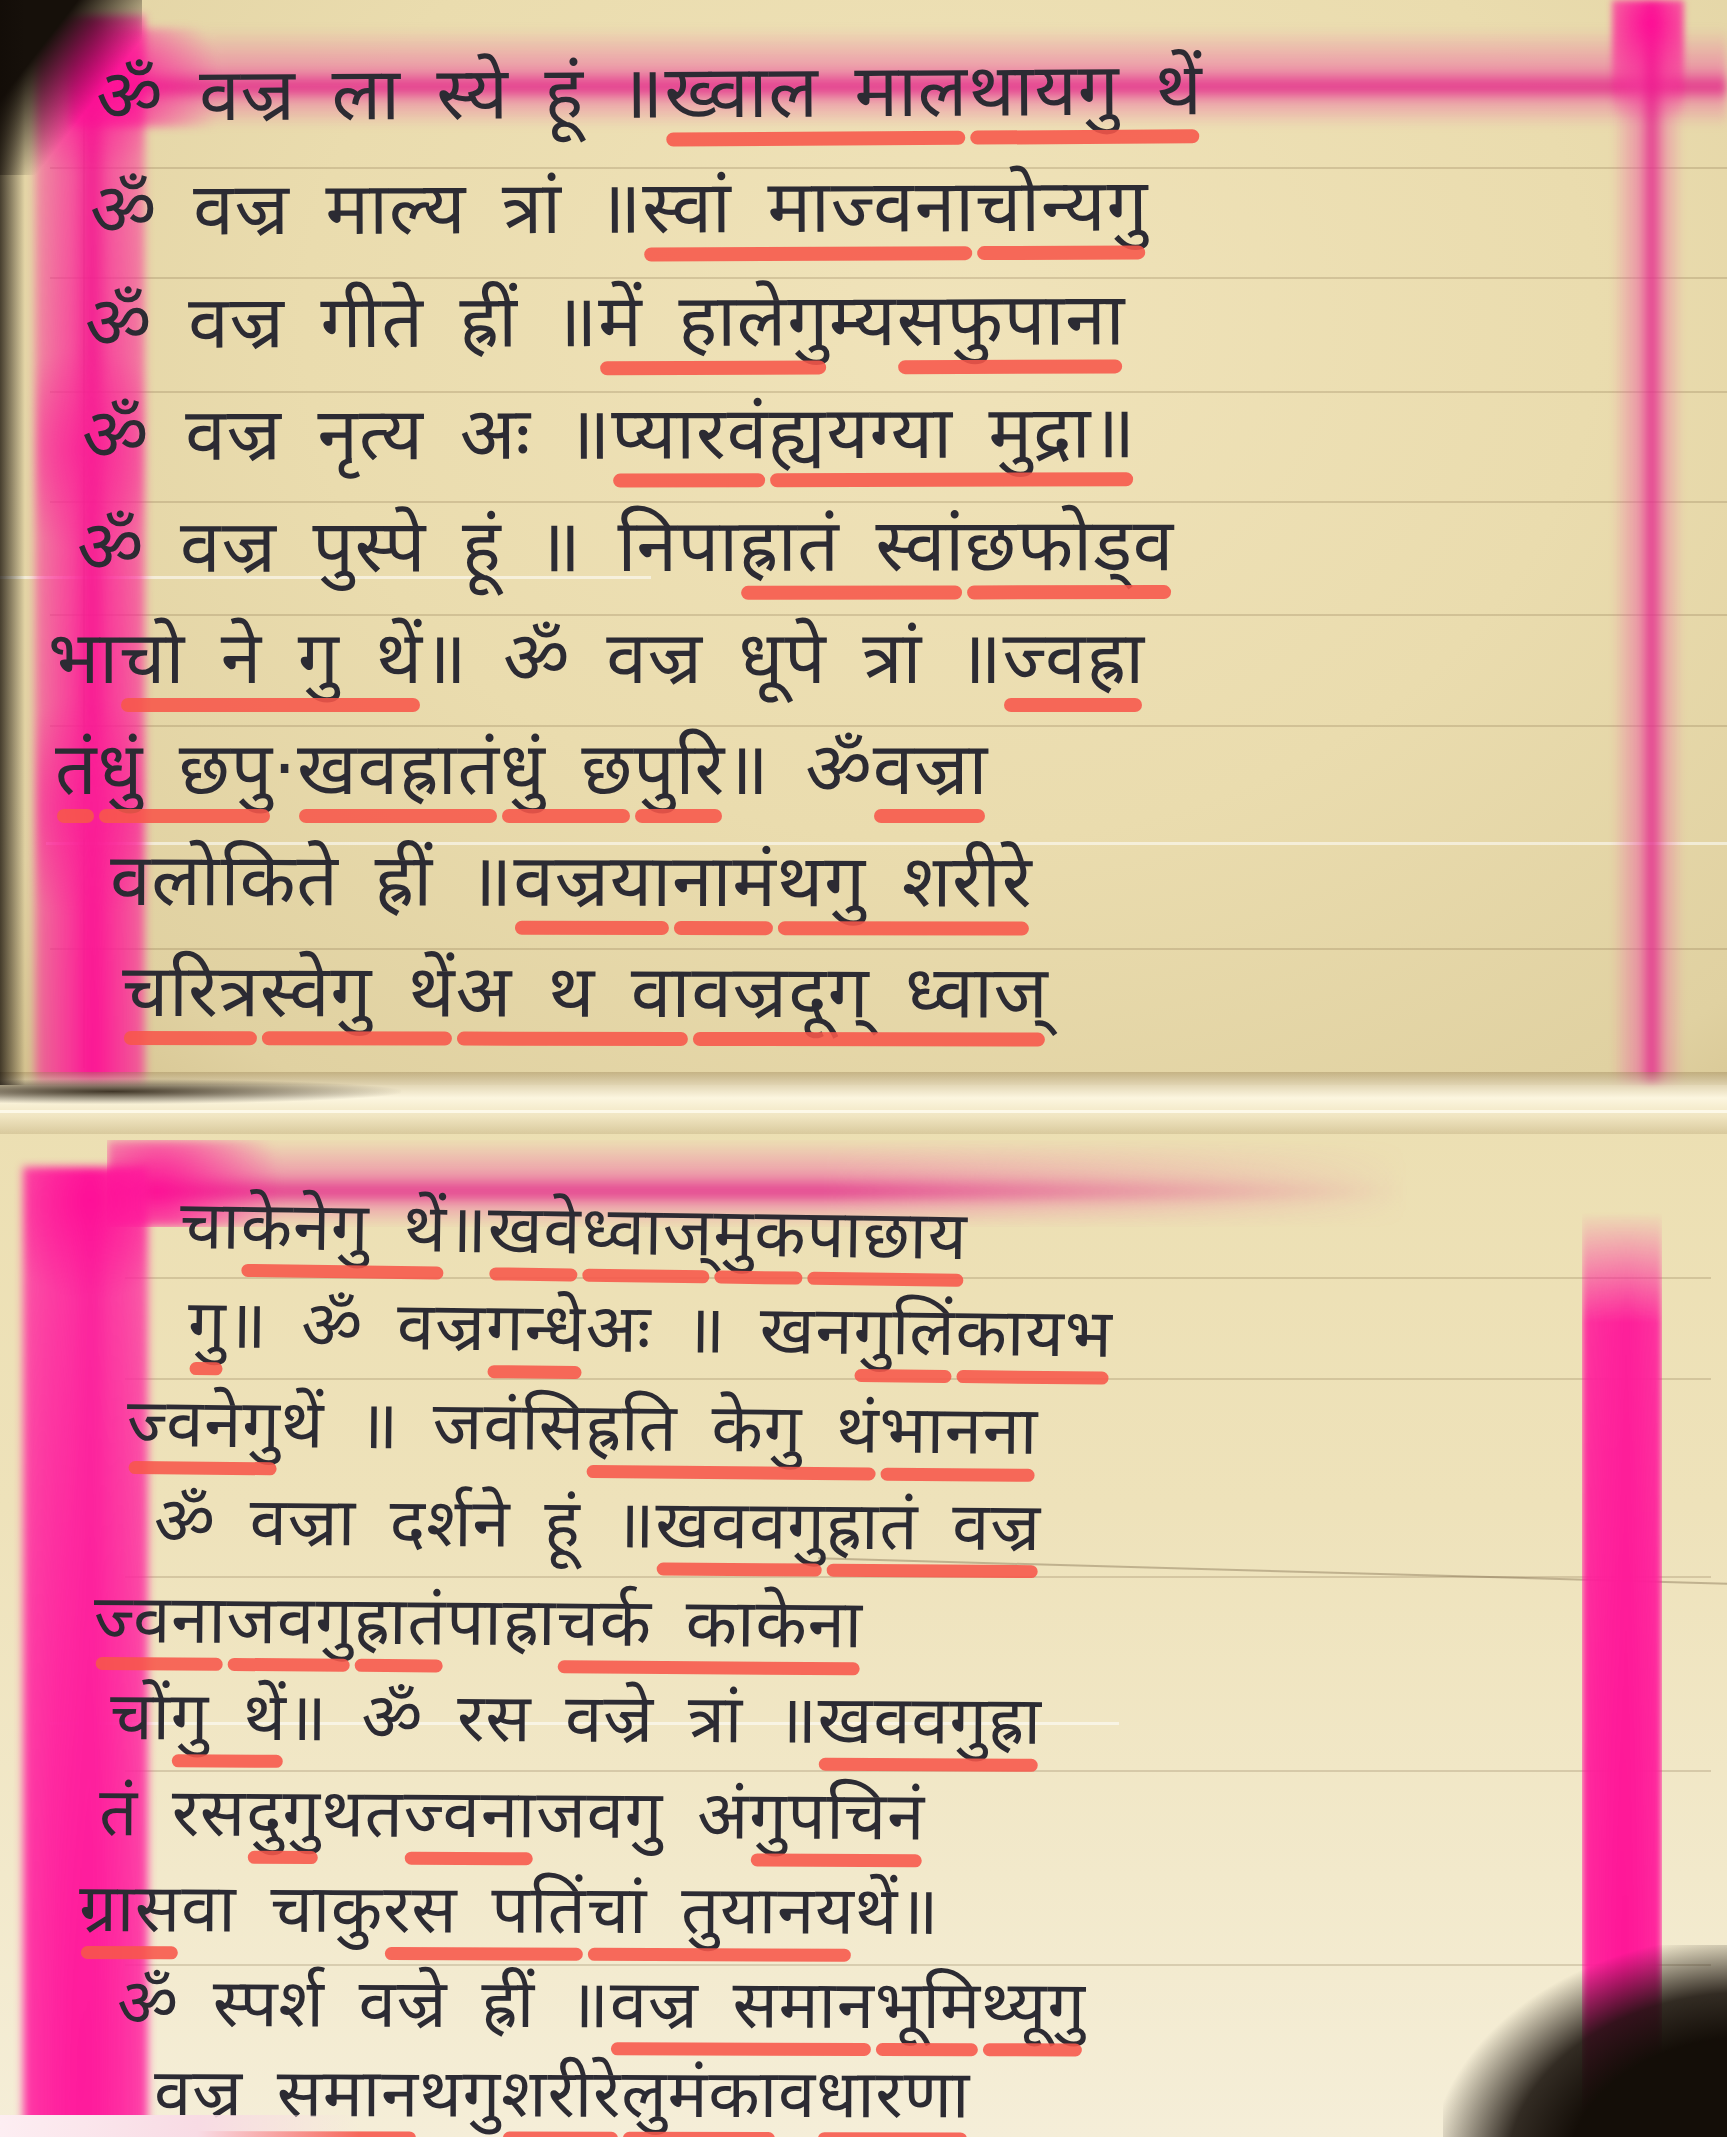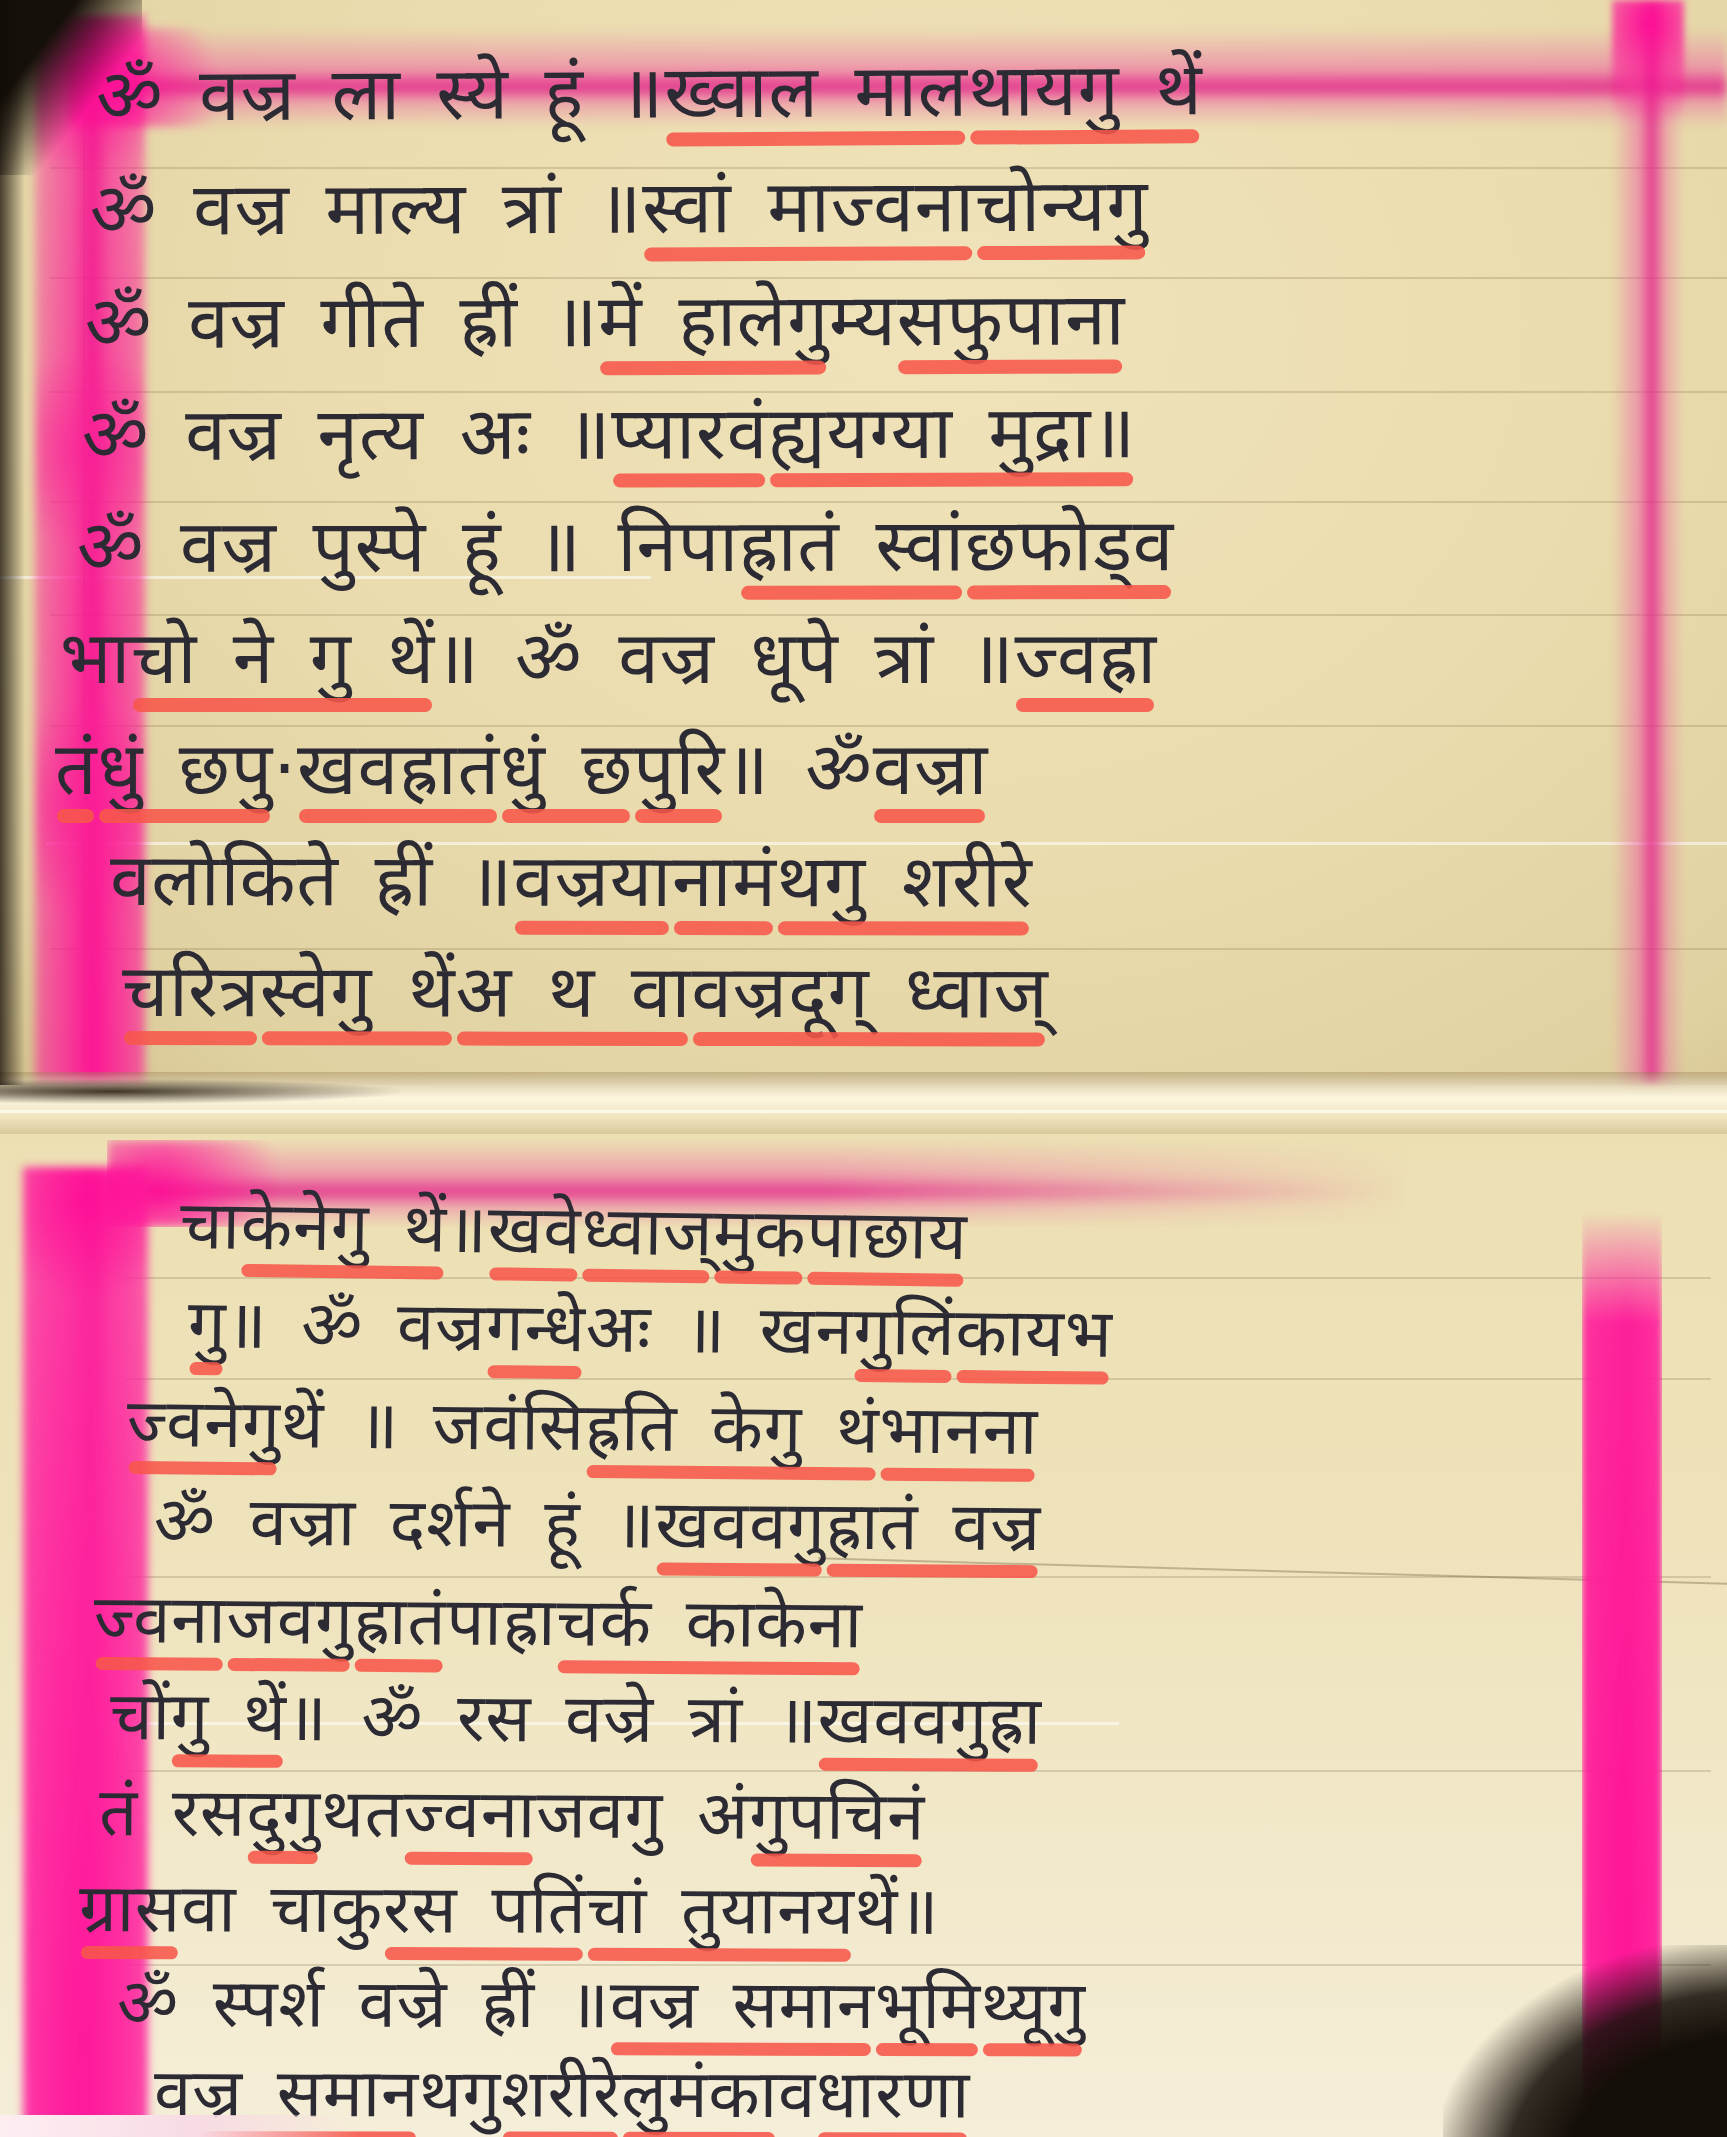--- a/index.html
+++ b/index.html
@@ -122,21 +122,21 @@
   <div class="crease"></div>
   <div class="crease-smear"></div>
   <div class="crease-line"></div>
 
   <div id="text-layer">
       <div class="line" style="top: 50px; left: 96px; font-size: 73px; transform: rotate(-0.35deg);"><span class="seg">ॐ वज्र ला स्ये हूं ॥ </span><span class="seg u">ख्वाल माल</span><span class="seg"> </span><span class="seg u">थायगु थें</span></div>
       <div class="line" style="top: 164px; left: 90px; font-size: 73px; transform: rotate(-0.25deg);"><span class="seg">ॐ वज्र माल्य त्रां ॥ </span><span class="seg u">स्वां माज्वना</span><span class="seg"> </span><span class="seg u">चोन्यगु</span></div>
       <div class="line" style="top: 277px; left: 85px; font-size: 73px; transform: rotate(-0.2deg);"><span class="seg">ॐ वज्र गीते ह्रीं ॥ </span><span class="seg u">में हालेगु</span><span class="seg"> म्य </span><span class="seg u">सफुपाना</span></div>
       <div class="line" style="top: 389px; left: 82px; font-size: 73px; transform: rotate(-0.15deg);"><span class="seg">ॐ वज्र नृत्य अः ॥ </span><span class="seg u">प्यारवं</span><span class="seg"> </span><span class="seg u">ह्ययग्या मुद्रा॥</span></div>
       <div class="line" style="top: 501px; left: 77px; font-size: 73px; transform: rotate(-0.1deg);"><span class="seg">ॐ वज्र पुस्पे हूं ॥ निपा </span><span class="seg u">ह्रातं स्वां</span><span class="seg"> </span><span class="seg u">छफोड्व</span></div>
-      <div class="line" style="top: 612px; left: 60px; font-size: 73px; transform: rotate(0deg);"><span class="seg">भा </span><span class="seg u">चो ने गु थें</span><span class="seg"> ॥ ॐ वज्र धूपे त्रां ॥ </span><span class="seg u">ज्वह्रा</span></div>
+      <div class="line" style="top: 612px; left: 48px; font-size: 73px; transform: rotate(0deg);"><span class="seg">भा </span><span class="seg u">चो ने गु थें</span><span class="seg"> ॥ ॐ वज्र धूपे त्रां ॥ </span><span class="seg u">ज्वह्रा</span></div>
       <div class="line" style="top: 723px; left: 55px; font-size: 73px; transform: rotate(0deg);"><span class="seg u">तं</span><span class="seg"> </span><span class="seg u">धुं छपु</span><span class="seg"> · </span><span class="seg u">खवह्रातं</span><span class="seg"> </span><span class="seg u">धुं छ</span><span class="seg"> </span><span class="seg u">पुरि</span><span class="seg"> ॥ ॐ </span><span class="seg u">वज्रा</span></div>
       <div class="line" style="top: 834px; left: 110px; font-size: 73px; transform: rotate(0.1deg);"><span class="seg">वलोकिते ह्रीं ॥ </span><span class="seg u">वज्रया</span><span class="seg"> </span><span class="seg u">नामं</span><span class="seg"> </span><span class="seg u">थगु शरीरे</span></div>
       <div class="line" style="top: 945px; left: 122px; font-size: 73px; transform: rotate(0.1deg);"><span class="seg u">चरित्र</span><span class="seg"> </span><span class="seg u">स्वेगु थें</span><span class="seg"> </span><span class="seg u">अ थ वा</span><span class="seg"> </span><span class="seg u">वज्रदूग् ध्वाज्</span></div>
       <div class="line" style="top: 1184px; left: 180px; font-size: 67px; transform: rotate(0.8deg);"><span class="seg">चा</span><span class="seg u">केनेगु थें</span><span class="seg"> ॥ </span><span class="seg u">खवे</span><span class="seg"> </span><span class="seg u">ध्वाज्</span><span class="seg"> </span><span class="seg u">मुक</span><span class="seg"> </span><span class="seg u">पाछाय</span></div>
       <div class="line" style="top: 1283px; left: 188px; font-size: 67px; transform: rotate(0.6deg);"><span class="seg u">गु</span><span class="seg"> ॥ ॐ वज्र </span><span class="seg u">गन्धे</span><span class="seg"> अः ॥ खन </span><span class="seg u">गुलिं</span><span class="seg"> </span><span class="seg u">कायभ</span></div>
       <div class="line" style="top: 1382px; left: 127px; font-size: 67px; transform: rotate(0.5deg);"><span class="seg u">ज्वनेगु</span><span class="seg"> थें ॥ जवंसि </span><span class="seg u">ह्रति केगु थं</span><span class="seg"> </span><span class="seg u">भानना</span></div>
       <div class="line" style="top: 1480px; left: 154px; font-size: 67px; transform: rotate(0.4deg);"><span class="seg">ॐ वज्रा दर्शने हूं ॥ </span><span class="seg u">खववगु</span><span class="seg"> </span><span class="seg u">ह्रातं वज्र</span></div>
       <div class="line" style="top: 1578px; left: 94px; font-size: 67px; transform: rotate(0.4deg);"><span class="seg u">ज्वना</span><span class="seg"> </span><span class="seg u">जवगु</span><span class="seg"> </span><span class="seg u">ह्रातं</span><span class="seg"> पाह्रा </span><span class="seg u">चर्क काकेना</span></div>
       <div class="line" style="top: 1675px; left: 110px; font-size: 67px; transform: rotate(0.3deg);"><span class="seg">चों</span><span class="seg u">गु थें</span><span class="seg"> ॥ ॐ रस वज्रे त्रां ॥ </span><span class="seg u">खववगुह्रा</span></div>
       <div class="line" style="top: 1771px; left: 99px; font-size: 67px; transform: rotate(0.3deg);"><span class="seg">तं रस </span><span class="seg u">दुगु</span><span class="seg"> थत </span><span class="seg u">ज्वना</span><span class="seg"> जवगु अं</span><span class="seg u">गुपचिनं</span></div>

